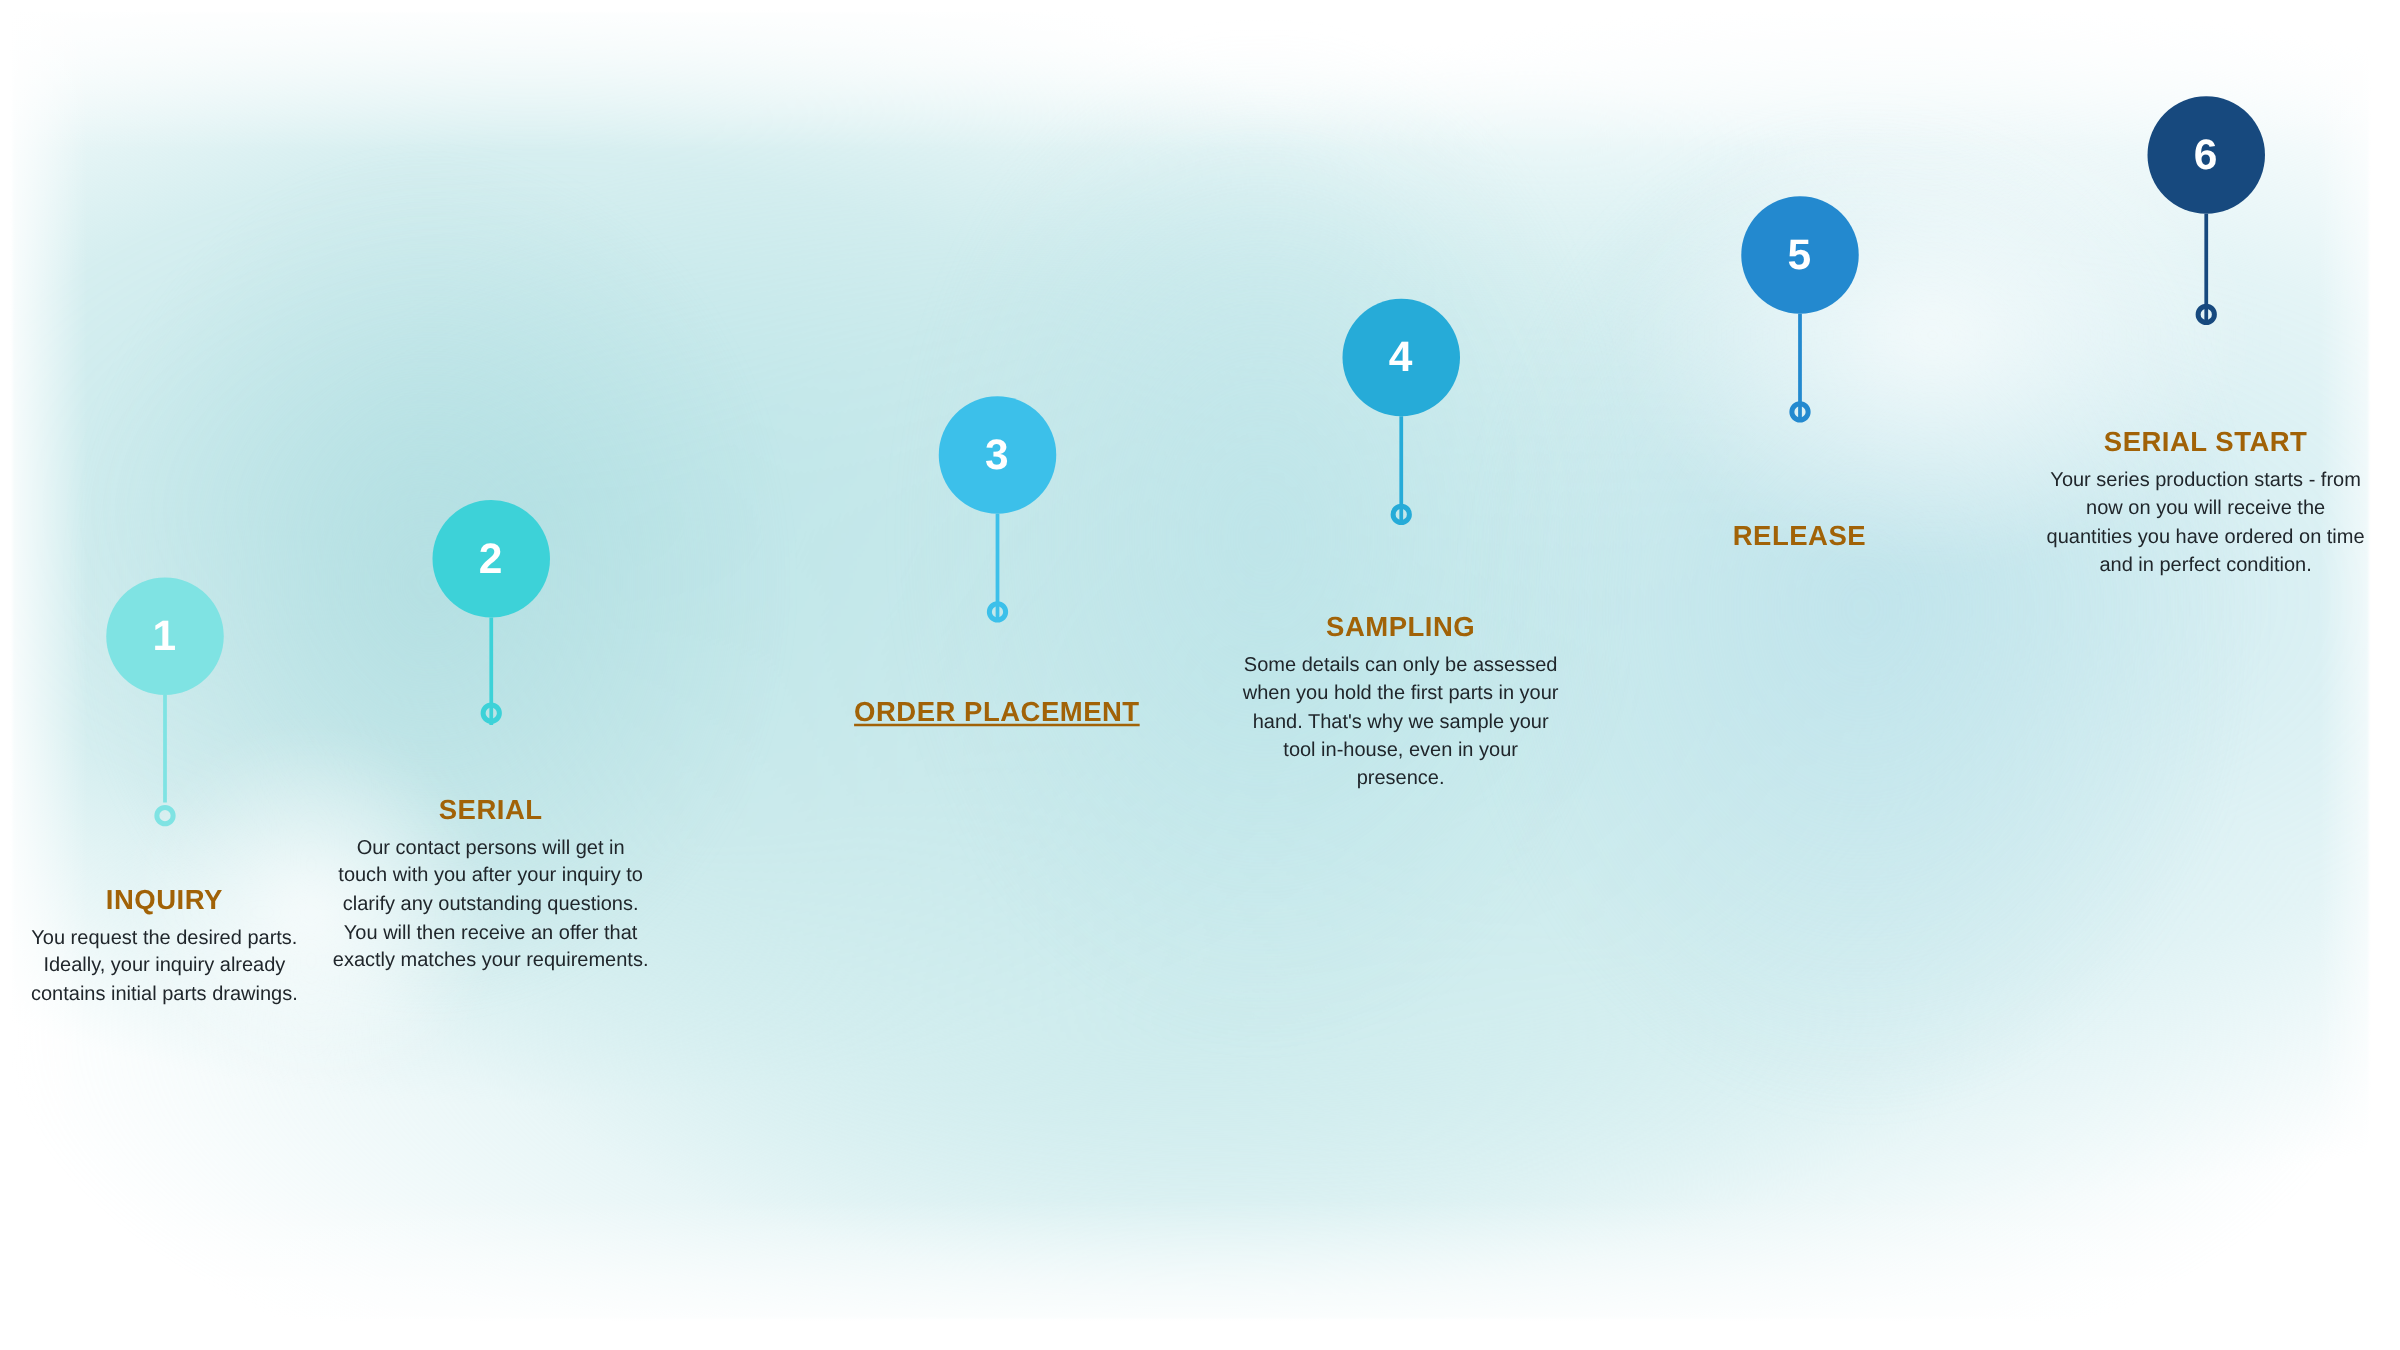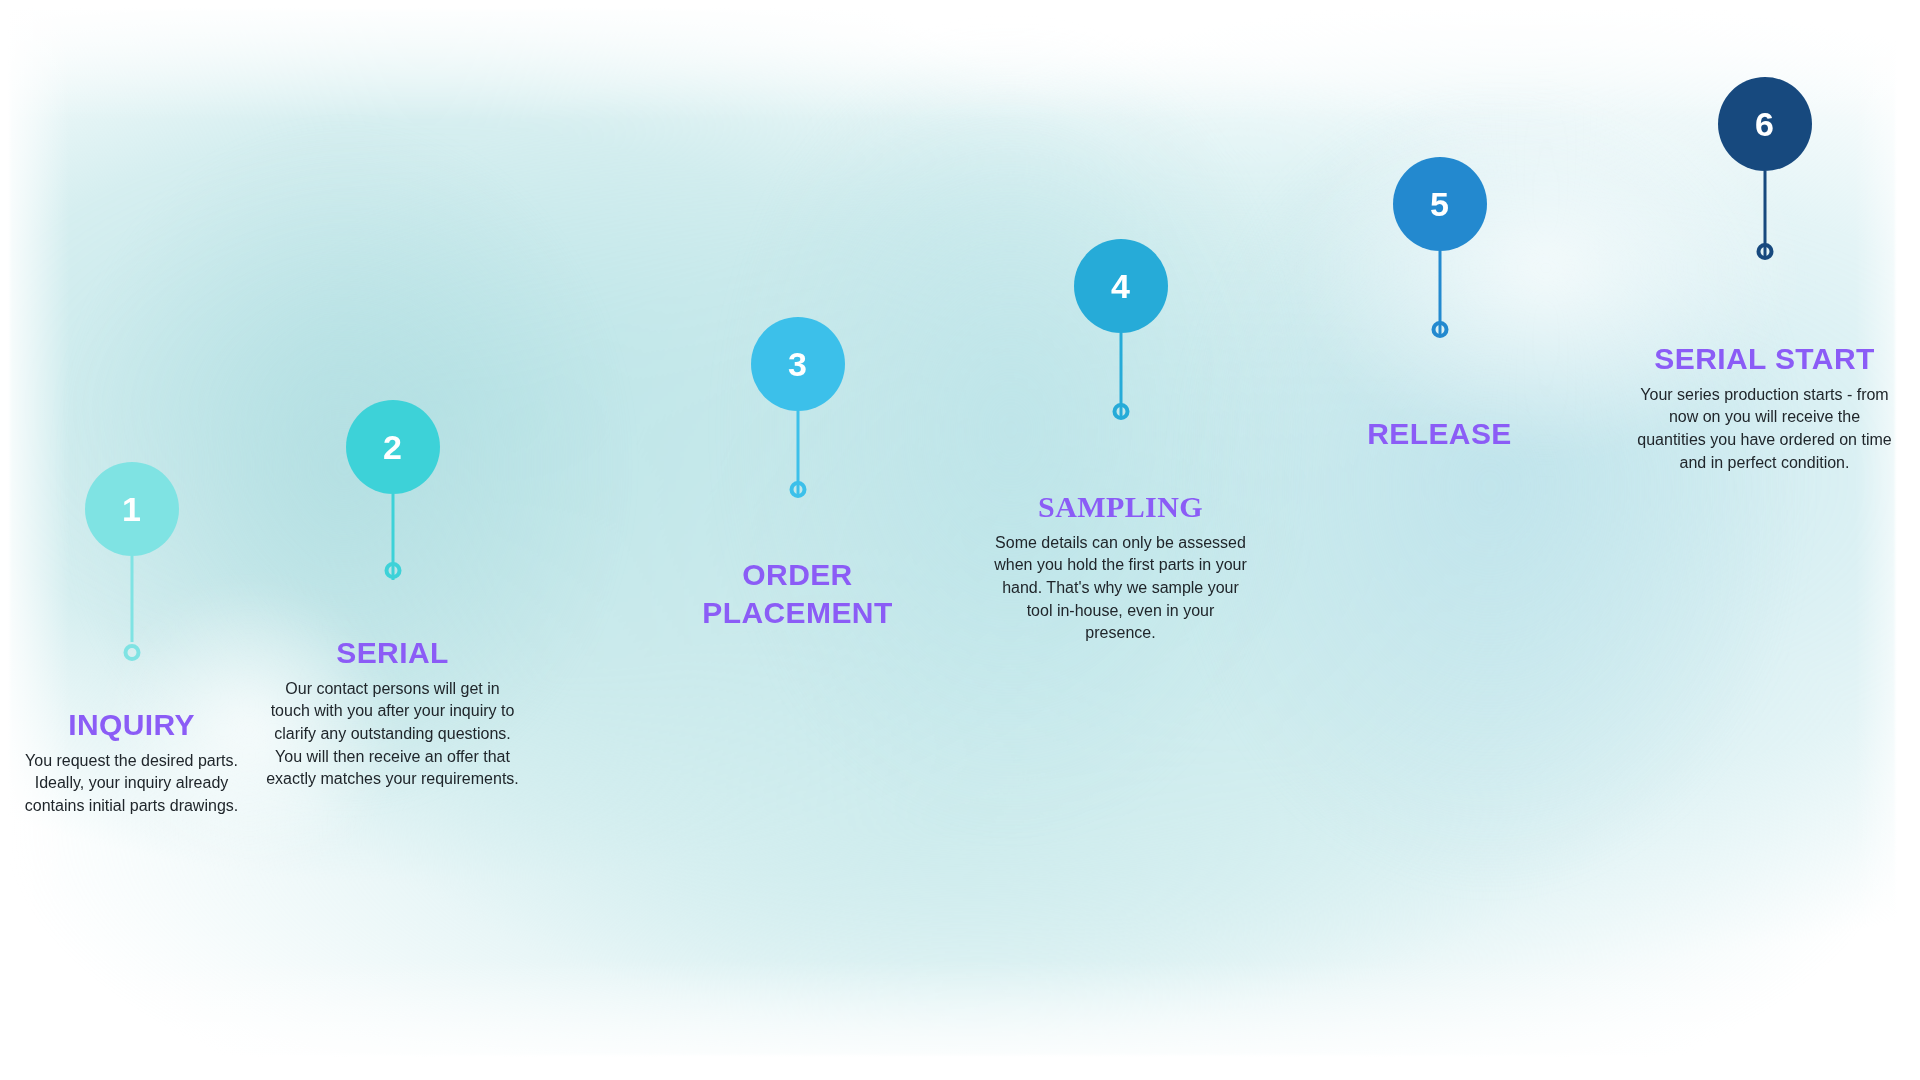--- a/index.html
+++ b/index.html
@@ -116,23 +116,23 @@
     left: 50%;
     transform: translateX(-50%);
     width: 9px;
     height: 9px;
     border-radius: 50%;
     border: 4px solid currentColor;
     background: transparent;
   }
   .step-title {
     text-align: center;
-    font-size: 30px;
+    font-size: 22px;
     font-weight: bold;
-    color: #8b5cf6;
+    color: #a16207;
     letter-spacing: 0.4px;
     line-height: 1.25;
     margin: 0 0 6px 0;
   }
   .step-desc {
     text-align: center;
     font-size: 16px;
     color: #20262b;
     line-height: 1.42;
     margin: 0;
@@ -182,32 +182,32 @@
   </div>
 
   <div class="step" style="left: 670px; top: 0px; width: 255px;">
     <div class="marker">
       <div class="stem" style="top: 411px; height: 86px; background: rgb(60, 192, 234);"></div>
       <div class="dot" style="top: 481px; color: rgb(60, 192, 234);"></div>
       <div class="bubble" style="top: 317px; background: rgb(60, 192, 234);">
         <span>3</span>
       </div>
     </div>
-    <div class="step-title" style="margin-top: 556px;">ORDER PLACEMENT</div>
+    <div class="step-title" style="margin-top: 556px; text-decoration: underline;">ORDER PLACEMENT</div>
   </div>
 
   <div class="step" style="left: 993px; top: 0px; width: 255px;">
     <div class="marker">
       <div class="stem" style="top: 333px; height: 86px; background: rgb(38, 171, 216);"></div>
       <div class="dot" style="top: 403px; color: rgb(38, 171, 216);"></div>
       <div class="bubble" style="top: 239px; background: rgb(38, 171, 216);">
         <span>4</span>
       </div>
     </div>
-    <div class="step-title" style="margin-top: 488px; font-family: Liberation Serif, serif;">SAMPLING</div>
+    <div class="step-title" style="margin-top: 488px;">SAMPLING</div>
     <div class="step-desc">Some details can only be assessed when you hold the first parts in your hand. That's why we sample your tool in-house, even in your presence.</div>
   </div>
 
   <div class="step" style="left: 1312px; top: 0px; width: 255px;">
     <div class="marker">
       <div class="stem" style="top: 251px; height: 86px; background: rgb(35, 137, 207);"></div>
       <div class="dot" style="top: 321px; color: rgb(35, 137, 207);"></div>
       <div class="bubble" style="top: 157px; background: rgb(35, 137, 207);">
         <span>5</span>
       </div>

